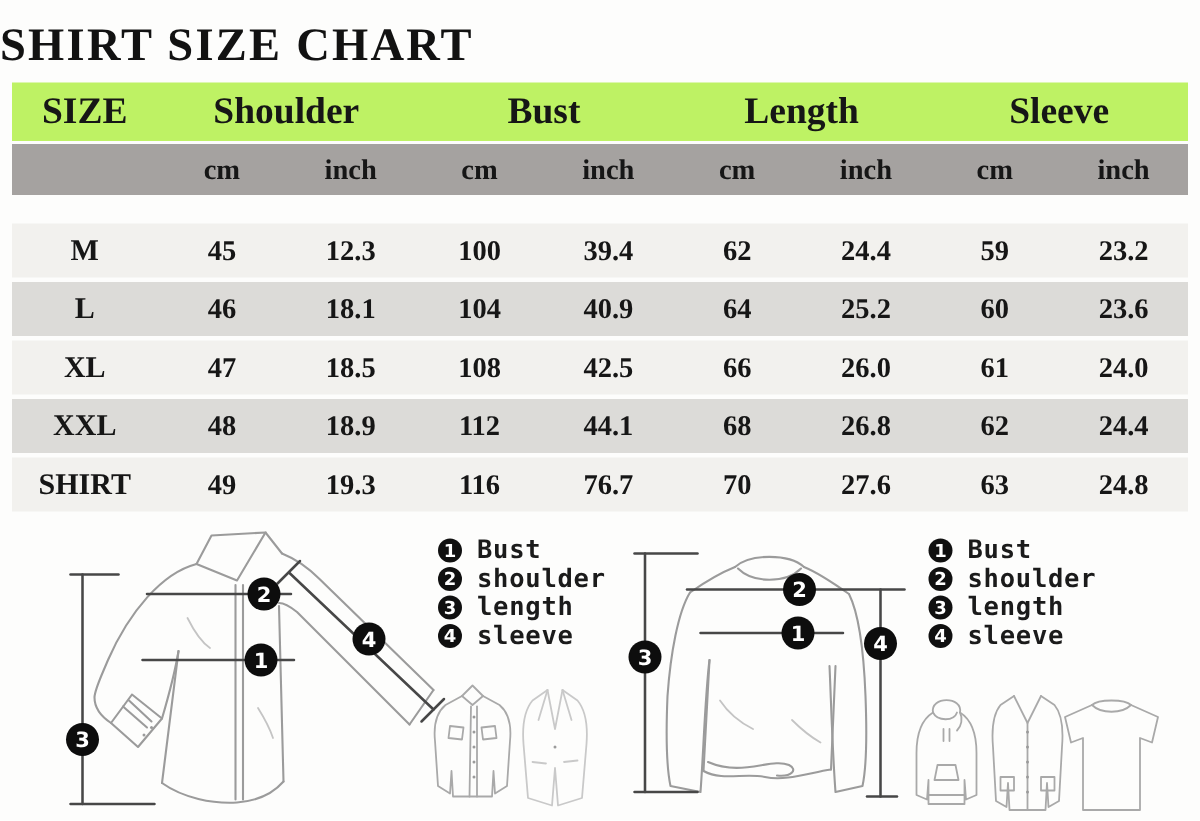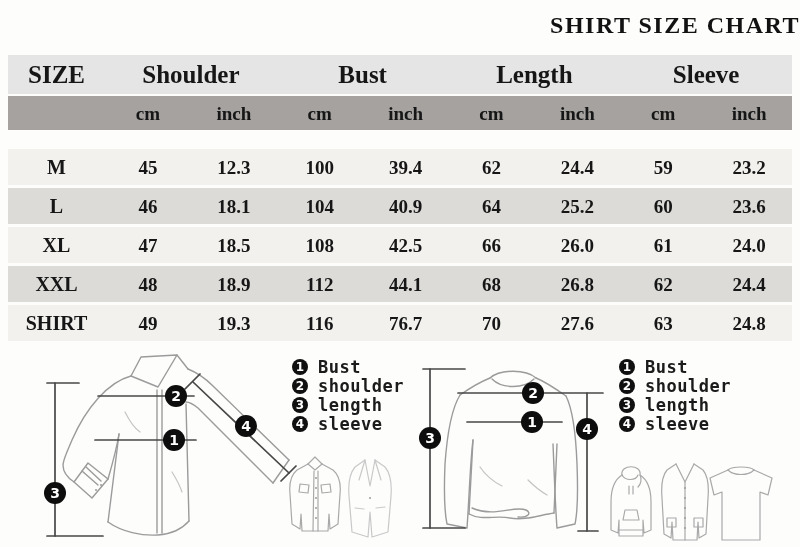--- a/index.html
+++ b/index.html
@@ -2,27 +2,27 @@
 <html><head>
 <meta charset="utf-8">
 <style>
   html,body { margin:0; padding:0; background:#ffffff; }
   .canvas {
     position:relative; width:800px; height:547px; overflow:hidden;
     background:#fdfdfc; font-family:"Liberation Serif","DejaVu Serif",serif;
   }
   .title {
     position:absolute; top:12px; left:0; width:100%; margin:0;
-    text-align:right; font-size:24px; font-weight:bold; letter-spacing:1.5px;
+    text-align:left; font-size:31px; font-weight:bold; letter-spacing:1.5px;
     color:#121212;
   }
   
   .size-table { position:absolute; left:8px; top:55px; width:784px; }
   .t-row { display:grid; grid-template-columns:97px repeat(8,1fr); }
-  .t-row.head  { background:#e5e5e5; height:39px; margin-bottom:2px; }
+  .t-row.head  { background:#bef264; height:39px; margin-bottom:2px; }
   .t-row.units { background:#a5a2a0; height:34px; margin-bottom:19px; }
   .t-row.data  { height:36px; margin-bottom:3px; }
   .t-row.data.light { background:#f2f1ee; }
   .t-row.data.dark  { background:#dcdbd8; }
   .cell {
     display:flex; align-items:center; justify-content:center;
     font-weight:bold; color:#161616; line-height:1;
   }
   .head .cell  { font-size:25px; }
   .head .group { grid-column:span 2; }

